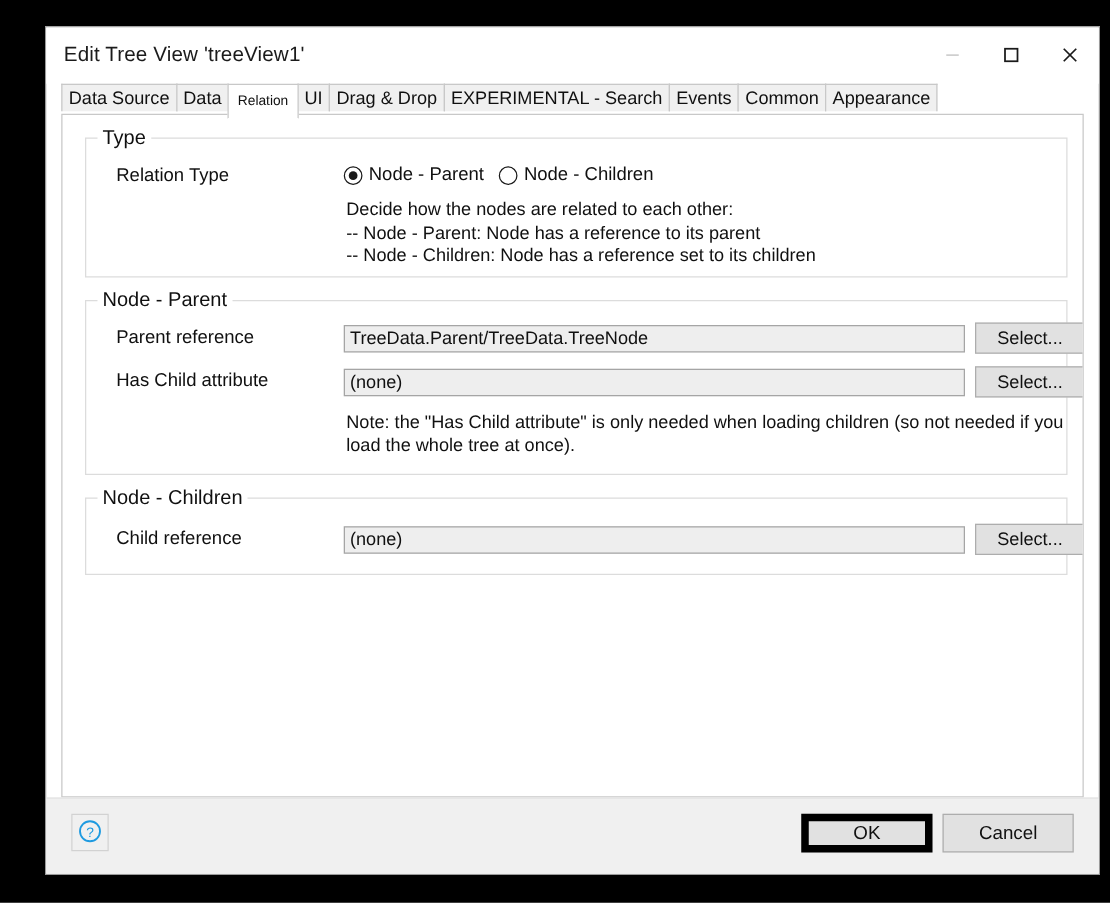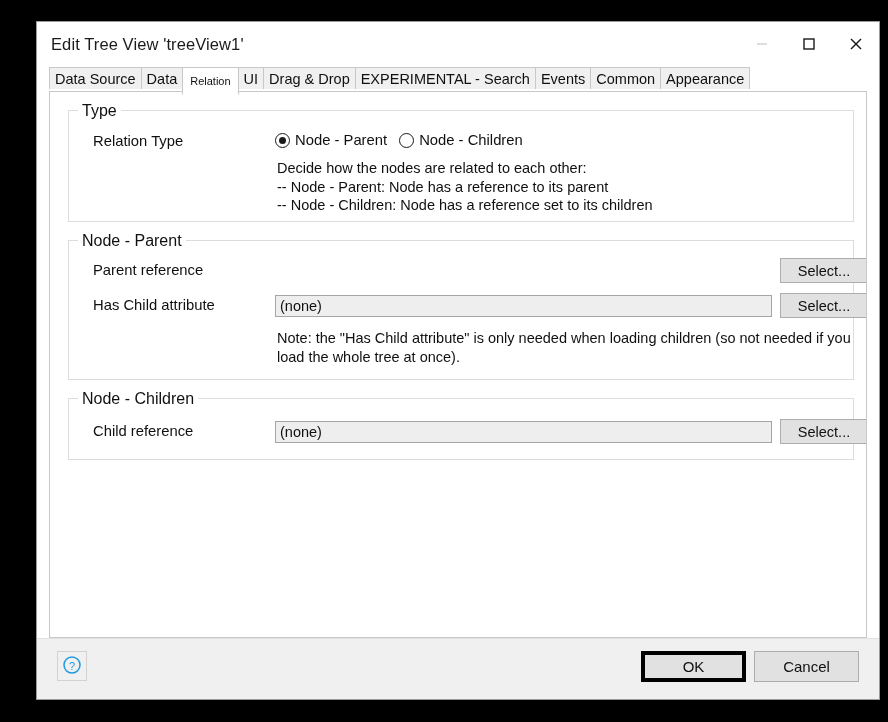--- a/index.html
+++ b/index.html
@@ -247,21 +247,21 @@
     font-size: 15px;
     color: #101010;
     display: flex;
     align-items: center;
     justify-content: center;
     font-family: "Liberation Sans", sans-serif;
     padding: 0;
   }
   #ok-button {
     right: 133px;
-    border: 4px solid #000000;
+    border: 6px solid #000000;
   }
   #cancel-button {
     right: 20px;
   }
 </style>
 </head>
 <body>
 
 <div class="window">
 
@@ -324,20 +324,21 @@
 
       <div class="helptext" style="left:208px; top:48px; width:560px;">Decide how the nodes are related to each other:
 -- Node - Parent: Node has a reference to its parent
 -- Node - Children: Node has a reference set to its children</div>
     </div>
 
     <div class="group" id="group-parent">
       <div class="group-title">Node - Parent</div>
 
       <div class="field-label" style="left:24px; top:21px;">Parent reference</div>
+      <div class="textfield" style="left:206px; top:19px; width:497px;">TreeData.Parent/TreeData.TreeNode</div>
       <button class="btn" style="left:711px; top:17px; width:88px; height:25px;">Select...</button>
 
       <div class="field-label" style="left:24px; top:56px;">Has Child attribute</div>
       <div class="textfield" style="left:206px; top:54px; width:497px;">(none)</div>
       <button class="btn" style="left:711px; top:52px; width:88px; height:25px;">Select...</button>
 
       <div class="helptext" style="left:208px; top:88px; width:590px;">Note: the "Has Child attribute" is only needed when loading children (so not needed if you load the whole tree at once).</div>
     </div>
 
     <div class="group" id="group-children">

